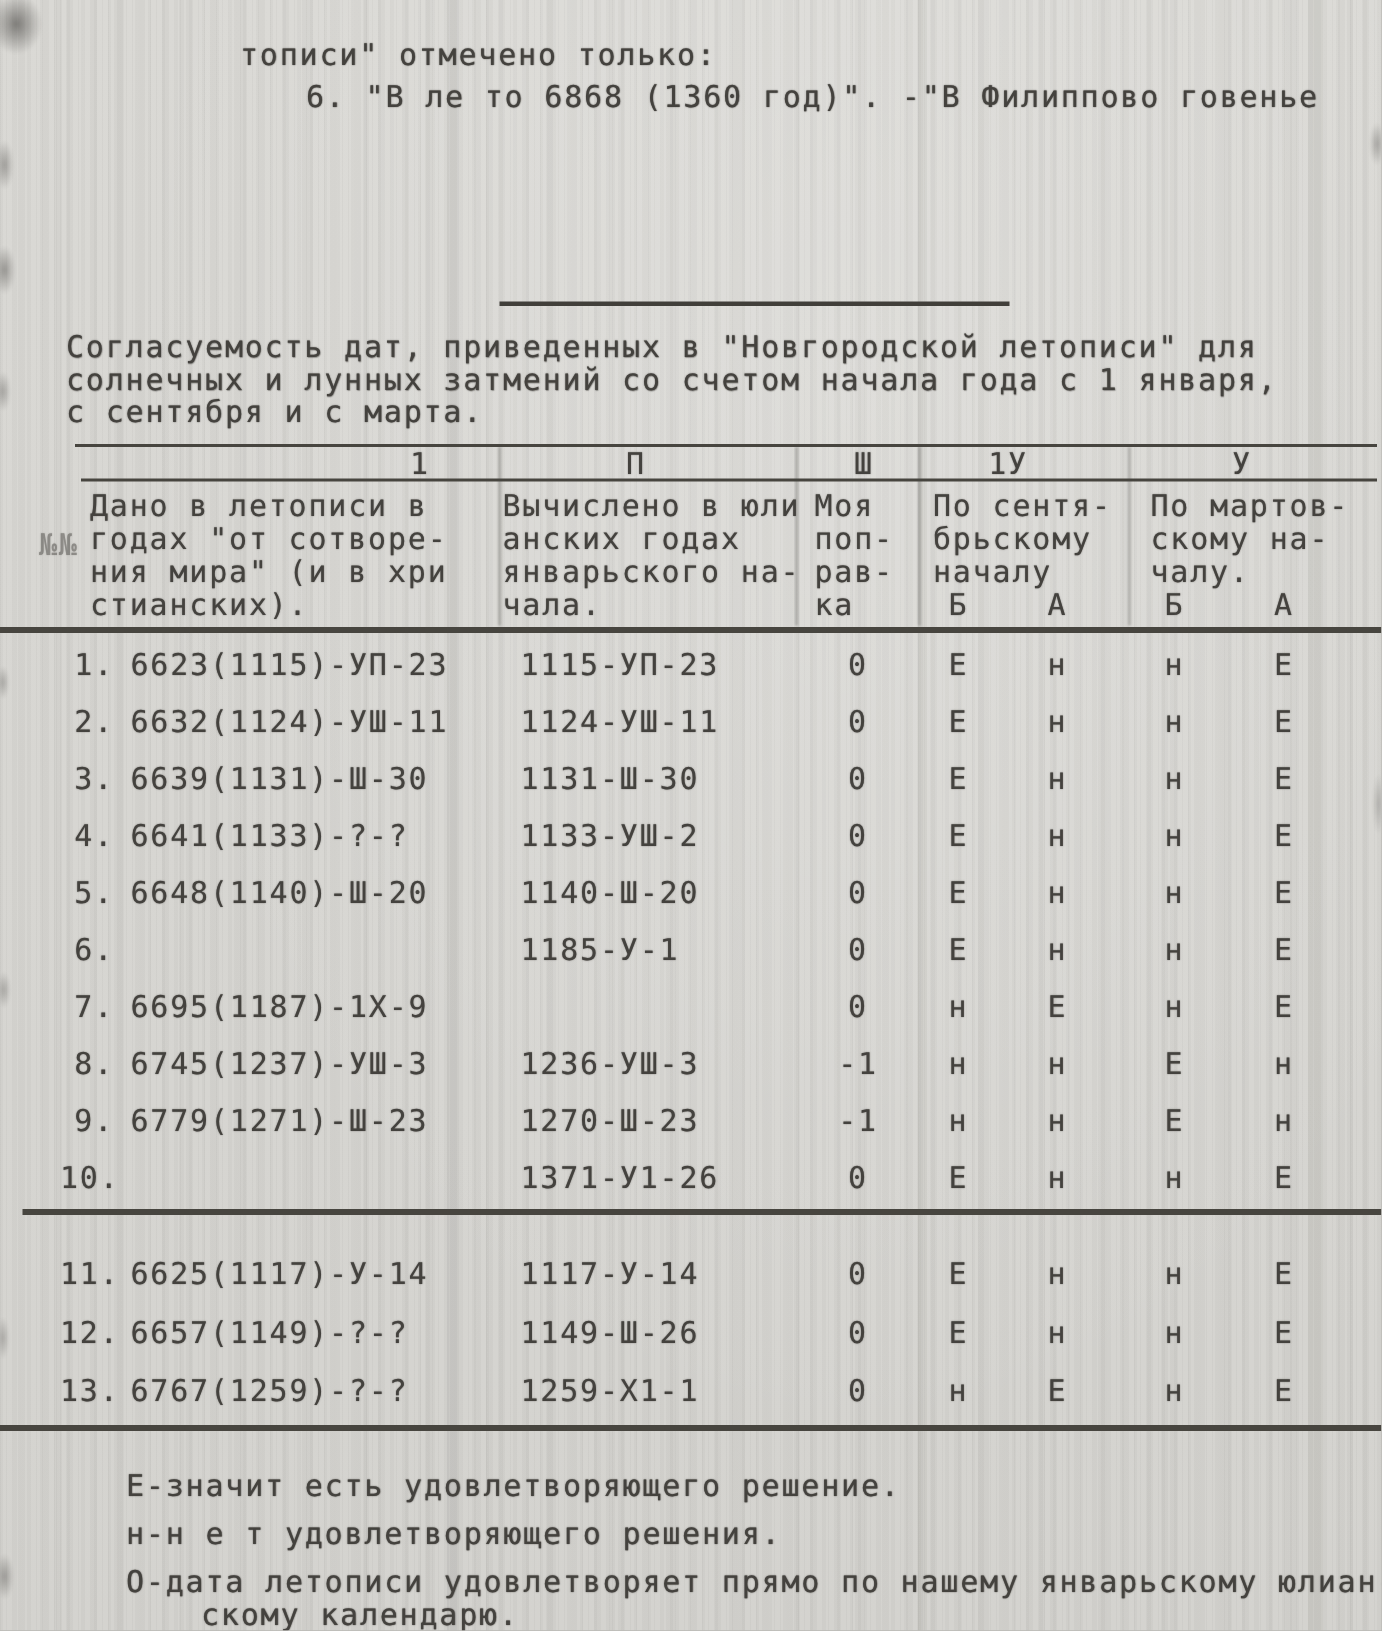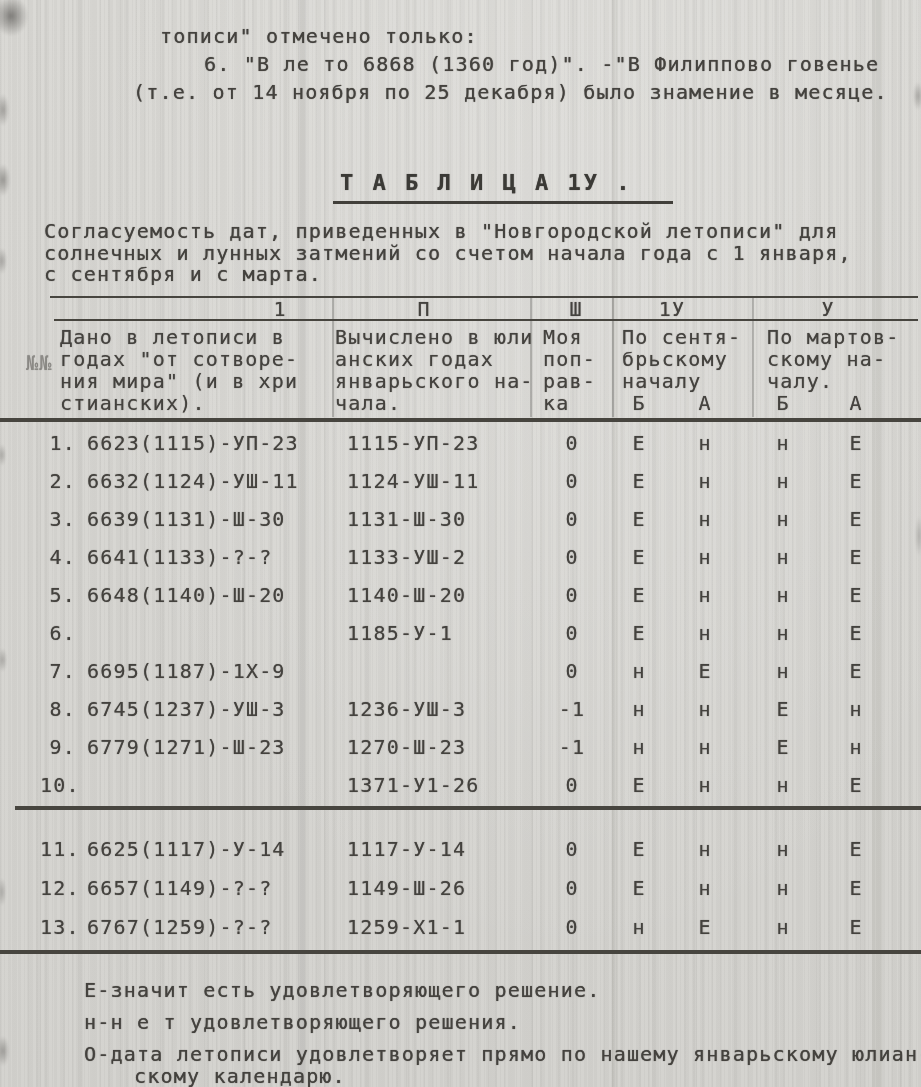--- a/index.html
+++ b/index.html
@@ -73,23 +73,21 @@
   <div class="blob" style="left:-2px;top:648px;width:9px;height:24px;opacity:.32;"></div>
   <div class="blob" style="left:-2px;top:878px;width:8px;height:28px;opacity:.3;"></div>
   <div class="blob" style="left:-3px;top:1036px;width:12px;height:30px;opacity:.4;"></div>
   <div class="blob" style="left:913px;top:82px;width:10px;height:28px;opacity:.35;"></div>
   <div class="blob" style="left:915px;top:516px;width:8px;height:40px;opacity:.25;"></div>
 
   <div class="content">
 
     <div class="txt intro" style="left:160px;top:24px;">тописи" отмечено только:</div>
     <div class="txt intro" style="left:204px;top:52px;">6. "В ле то 6868 (1360 год)". -"В Филиппово говенье</div>
-    <div class="txt intro" style="left:133px;top:80px;">(т.е. от 14 ноября по 25 декабря) было знамение в месяце.</div>
-
-    <div class="txt title" style="left:340px;top:170px;">Т А Б Л И Ц А  1У .</div>
+
     <div class="underline" style="left:333px;top:201px;width:340px;height:3px;"></div>
 
     <div class="txt caption multiline" style="left:44px;top:221px;">Согласуемость дат, приведенных в "Новгородской летописи" для
 солнечных и лунных затмений со счетом начала года с 1 января,
 с сентября и с марта.</div>
 
     <div class="table">
 
       <div class="rule" style="left:10px;top:0;width:868px;height:2px;"></div>
 

